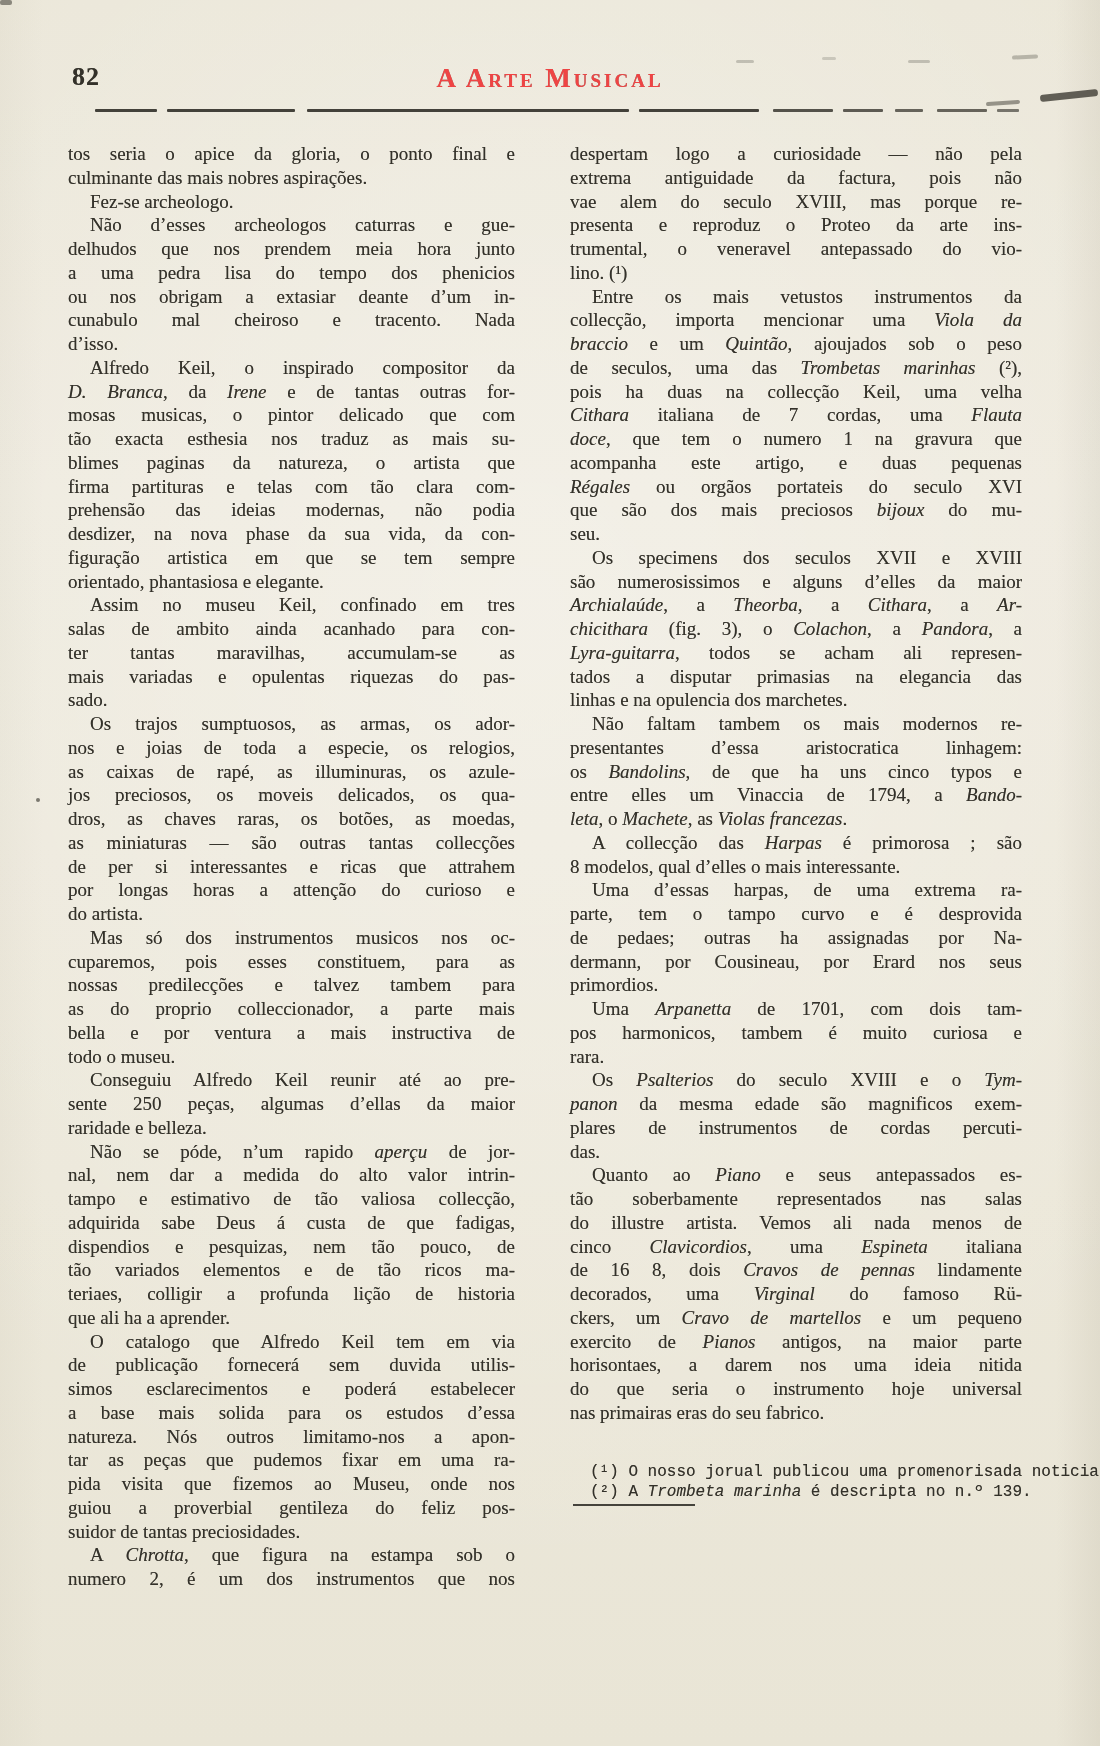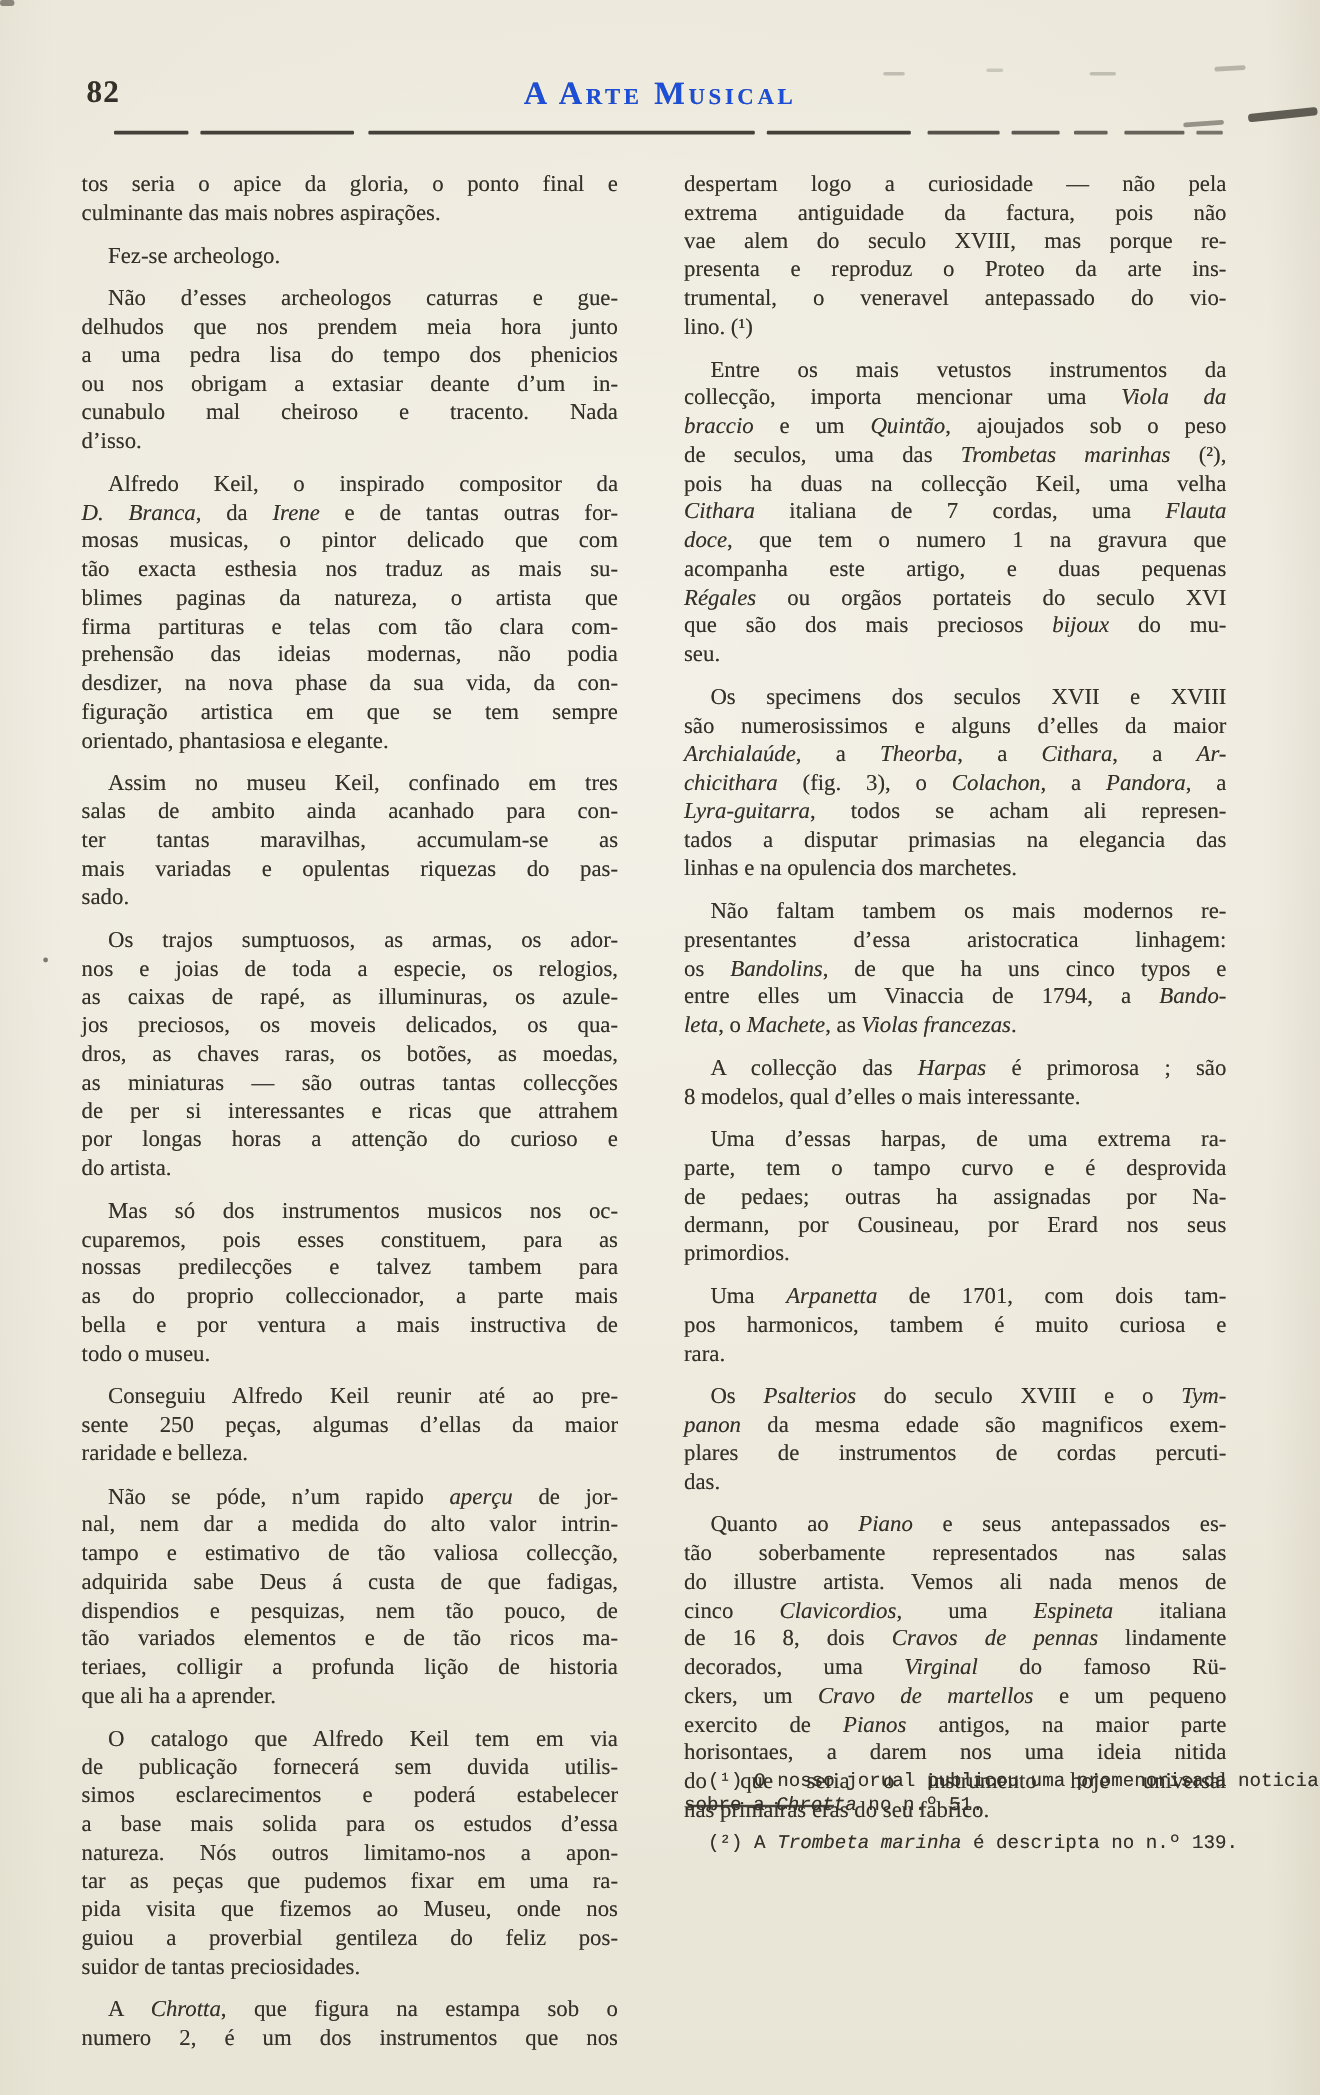--- a/index.html
+++ b/index.html
@@ -13,36 +13,36 @@
     color:#33312a;
   }
   .ink{ text-shadow:0 0 .5px rgba(45,42,34,.55);font-weight:bold; }
 
   
   #page-number{
     position:absolute;left:72px;top:62px;font-size:26px;letter-spacing:1px;
   }
   #page-title{
     position:absolute;left:0;top:63px;width:1100px;text-align:center;
-    font-variant:small-caps;font-size:27px;letter-spacing:3px;color:#1d4ed8;
+    font-variant:small-caps;font-size:27px;letter-spacing:3px;color:#ef4444;
   }
   #header-rule{position:absolute;left:95px;top:109px;height:4px;width:950px;}
   #header-rule .seg{position:absolute;top:0;height:2.6px;background:#43413a;border-radius:1px;}
 
   
   .column{position:absolute;top:142px;}
   #col-left{left:68px;width:447px;}
   #col-right{left:570px;width:452px;}
   .line{
     font-size:19px;line-height:23.75px;height:23.75px;white-space:nowrap;
     text-align:justify;text-align-last:justify;
     text-shadow:0 0 .5px rgba(45,42,34,.5);
   }
   .line.end{text-align-last:left;}
-  .line.indent{text-indent:22px;margin-top:12px;}
+  .line.indent{text-indent:22px;}
   .line em{font-style:italic;}
 
   
   #footnote-separator{
     position:absolute;left:573px;top:1504px;width:122px;height:2px;background:#45433c;
   }
   #footnotes{position:absolute;left:570px;top:1462px;width:472px;font-family:Liberation Mono, monospace;}
   #footnotes .line{
     font-size:16px;line-height:20.2px;height:20.2px;
     text-align:left;text-align-last:auto;
@@ -195,15 +195,14 @@
     <div class="line"><span>ckers, um </span><em>Cravo de martellos</em><span> e um pequeno</span></div>
     <div class="line"><span>exercito de </span><em>Pianos</em><span> antigos, na maior parte</span></div>
     <div class="line"><span>horisontaes, a darem nos uma ideia nitida</span></div>
     <div class="line"><span>do que seria o instrumento hoje universal</span></div>
     <div class="line end"><span>nas primairas eras do seu fabrico.</span></div>
   </div>
 
 <div id="footnote-separator"></div>
 <div id="footnotes">
     <div class="line indent"><span>(¹) O nosso jorual publicou uma promenorisada noticia</span></div>
-    <div class="line"><span>sobre a </span><em>Chrotta</em><span> no n.º 51.</span></div>
     <div class="line indent"><span>(²) A </span><em>Trombeta marinha</em><span> é descripta no n.º 139.</span></div>
   </div>
 
 </body></html>

